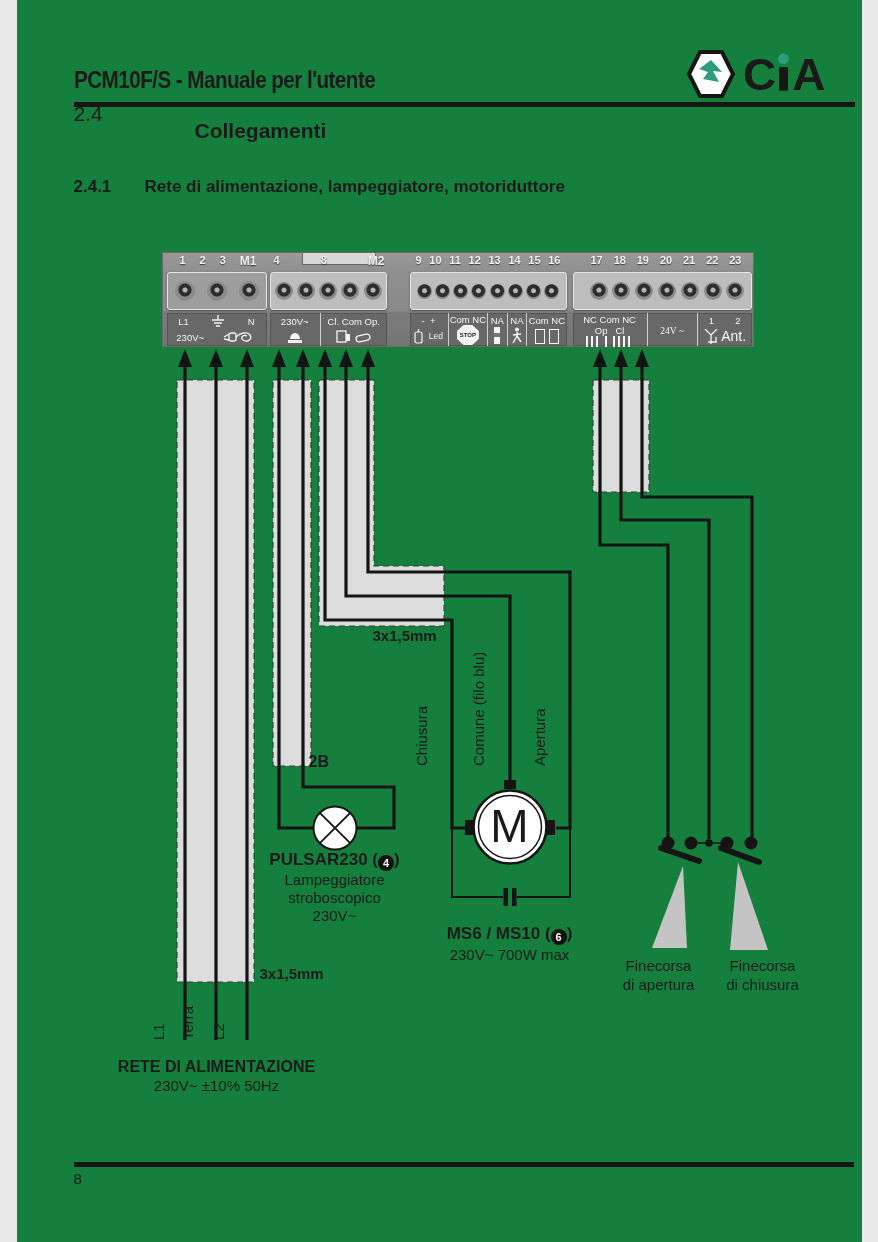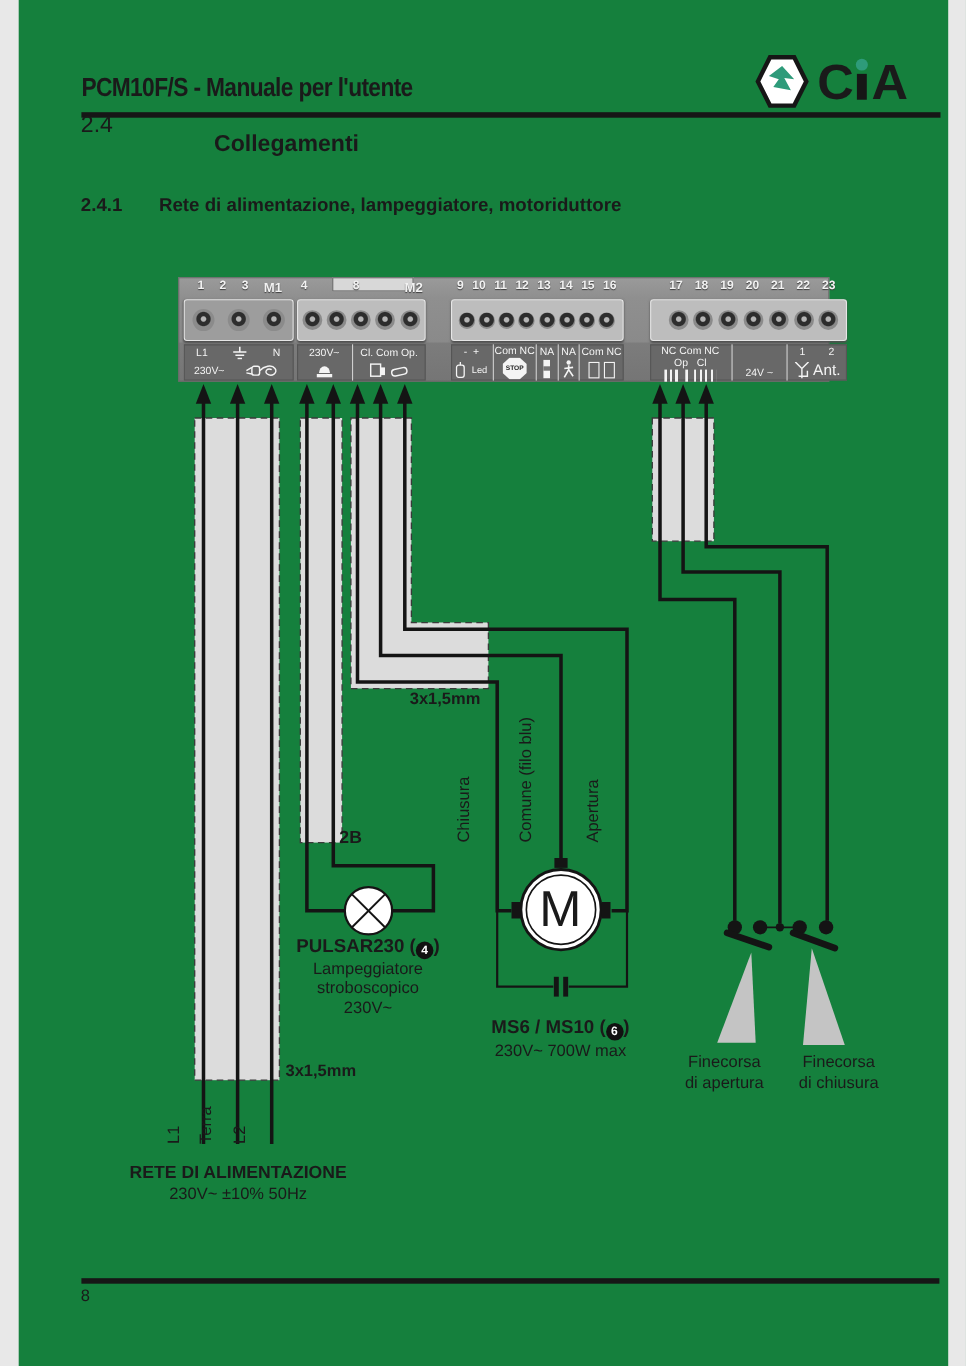--- a/index.html
+++ b/index.html
@@ -211,21 +211,21 @@
         <div class="cell">
           <span>Com NC</span>
           <span class="rowline" style="gap:4px;justify-content:center;">
             <span class="pbox"></span>
             <span class="pbox"></span>
           </span>
         </div>
       </div>
     </div>
 
-    <div class="blk" style="left:429px;width:179px;">
+    <div class="blk" style="left:411px;width:179px;">
       <div class="nums" style="padding:0 10px 0 18px;">
         <span>17</span>
         <span>18</span>
         <span>19</span>
         <span>20</span>
         <span>21</span>
         <span>22</span>
         <span>23</span>
       </div>
       <div class="strip" style="padding:0 6px 0 16px;">
@@ -243,21 +243,21 @@
           <span class="rowline" style="justify-content:center;gap:8px;">
             <span>Op</span>
             <span>Cl</span>
           </span>
           <span class="rowline" style="justify-content:center;gap:5px;">
             <span class="stripes" style="width:14px;"></span>
             <span class="stripes" style="width:3px;"></span>
             <span class="stripes" style="width:20px;"></span>
           </span>
         </div>
-        <div class="cell" style="flex:0 0 28%;justify-content:flex-end;padding-top:4px;">
+        <div class="cell" style="flex:0 0 28%;justify-content:center;padding-top:4px;font-family:Liberation Serif, serif;">
           <span>24V ~</span>
         </div>
         <div class="cell">
           <span class="rowline" style="justify-content:space-around;">
             <span>1</span>
             <span>2</span>
           </span>
           <span class="rowline" style="gap:2px;justify-content:center;">
             <svg class="ic" width="16" height="15" viewBox="0 0 16 15">
               <path d="M8 15 V6 M8 6 L2 0 M8 6 L14 0 M5 13 H13 V8" stroke="#f4f4f4" stroke-width="1.3" fill="none"></path>

